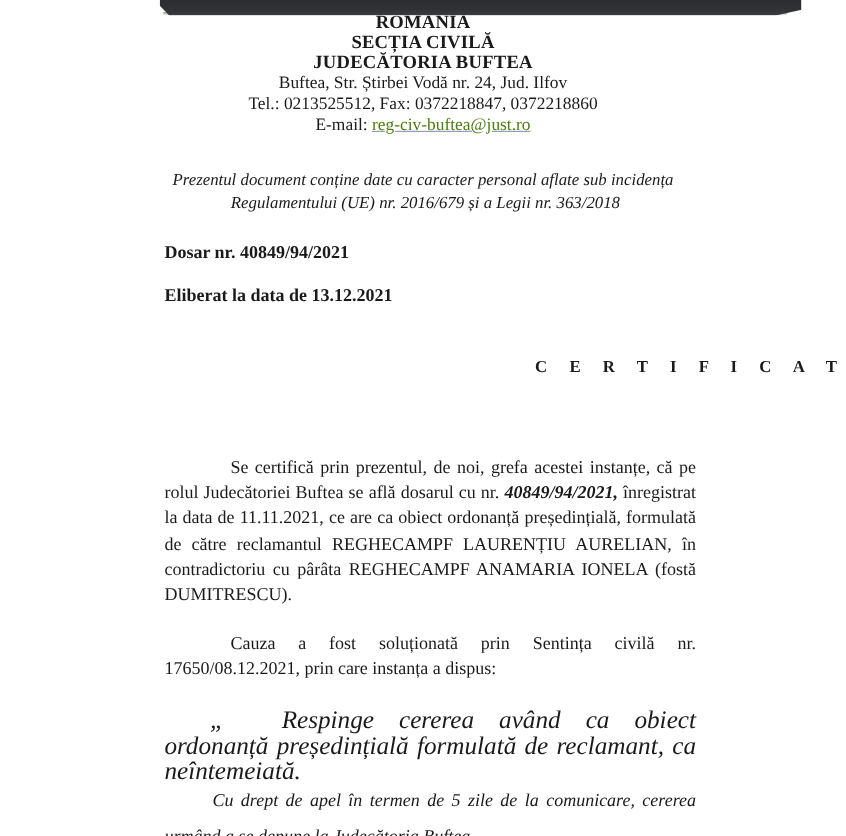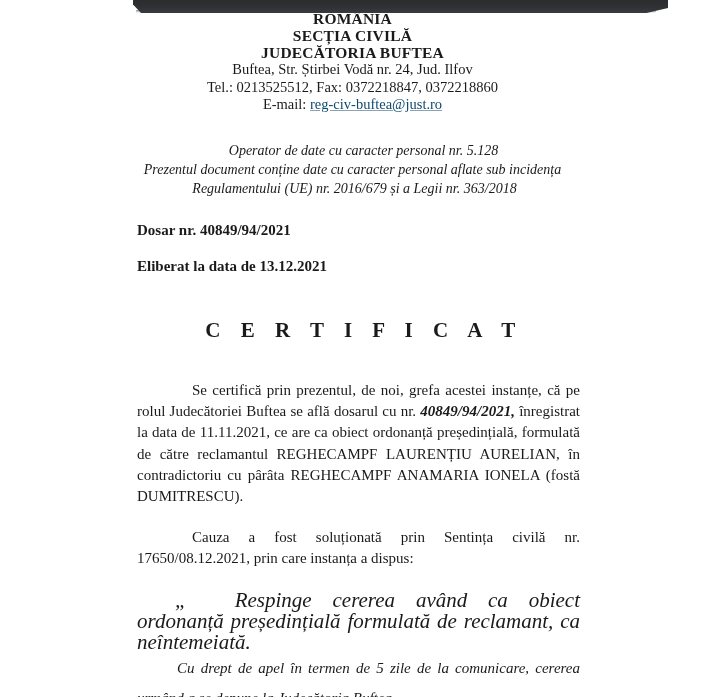--- a/index.html
+++ b/index.html
@@ -60,21 +60,21 @@
   }
   .addr-line {
     font-size: 14.5px;
     line-height: 17.5px;
   }
   .email-line {
     font-size: 14.5px;
     line-height: 17.5px;
   }
   .email-link {
-    color: #0c4a6e;
+    color: #4d7c0f;
     text-decoration: underline;
     text-decoration-color: #8fa0b4;
   }
 
   
   .gdpr-block {
     margin-top: 27px;
     text-align: center;
     font-style: italic;
     font-size: 14px;
@@ -91,22 +91,22 @@
   .case-line {
     font-weight: bold;
     font-size: 15px;
     line-height: 17px;
   }
   .case-line.second { margin-top: 19px; }
 
   
   .doc-title {
     margin-top: 43px;
-    text-align: center;
-    font-size: 21px;
+    text-align: right;
+    font-size: 14px;
     font-weight: bold;
     letter-spacing: 7.5px;
     padding-left: 23px;
   }
 
   
   .body-block {
     position: absolute;
     left: 137px;
     right: 125px;
@@ -163,21 +163,20 @@
   <div class="doc-header">
     <div class="org-line">ROMÂNIA</div>
     <div class="org-line">SECȚIA CIVILĂ</div>
     <div class="org-line">JUDECĂTORIA BUFTEA</div>
     <div class="addr-line">Buftea, Str. Știrbei Vodă nr. 24, Jud. Ilfov</div>
     <div class="addr-line">Tel.: 0213525512, Fax: 0372218847, 0372218860</div>
     <div class="email-line"><span>E-mail:</span> <a class="email-link" href="#">reg-civ-buftea@just.ro</a></div>
   </div>
 
   <div class="gdpr-block">
-    <div class="gdpr-line-1">Operator de date cu caracter personal nr. 5.128</div>
     <div class="gdpr-line-2">Prezentul document conține date cu caracter personal aflate sub incidența</div>
     <div class="gdpr-line-3">Regulamentului (UE) nr. 2016/679  și a Legii nr. 363/2018</div>
   </div>
 
   <div class="case-block">
     <div class="case-line">Dosar nr. 40849/94/2021</div>
     <div class="case-line second">Eliberat la data de 13.12.2021</div>
   </div>
 
   <div class="doc-title">C E R T I F I C A T</div>

